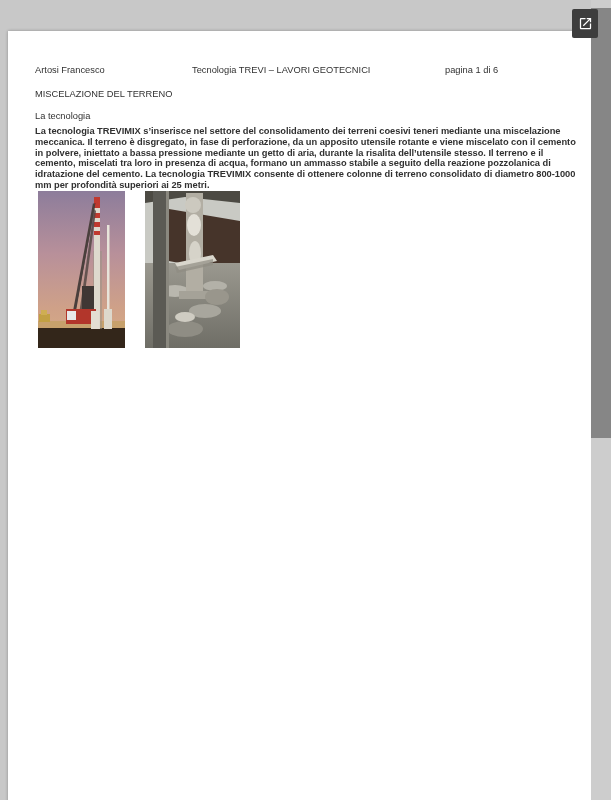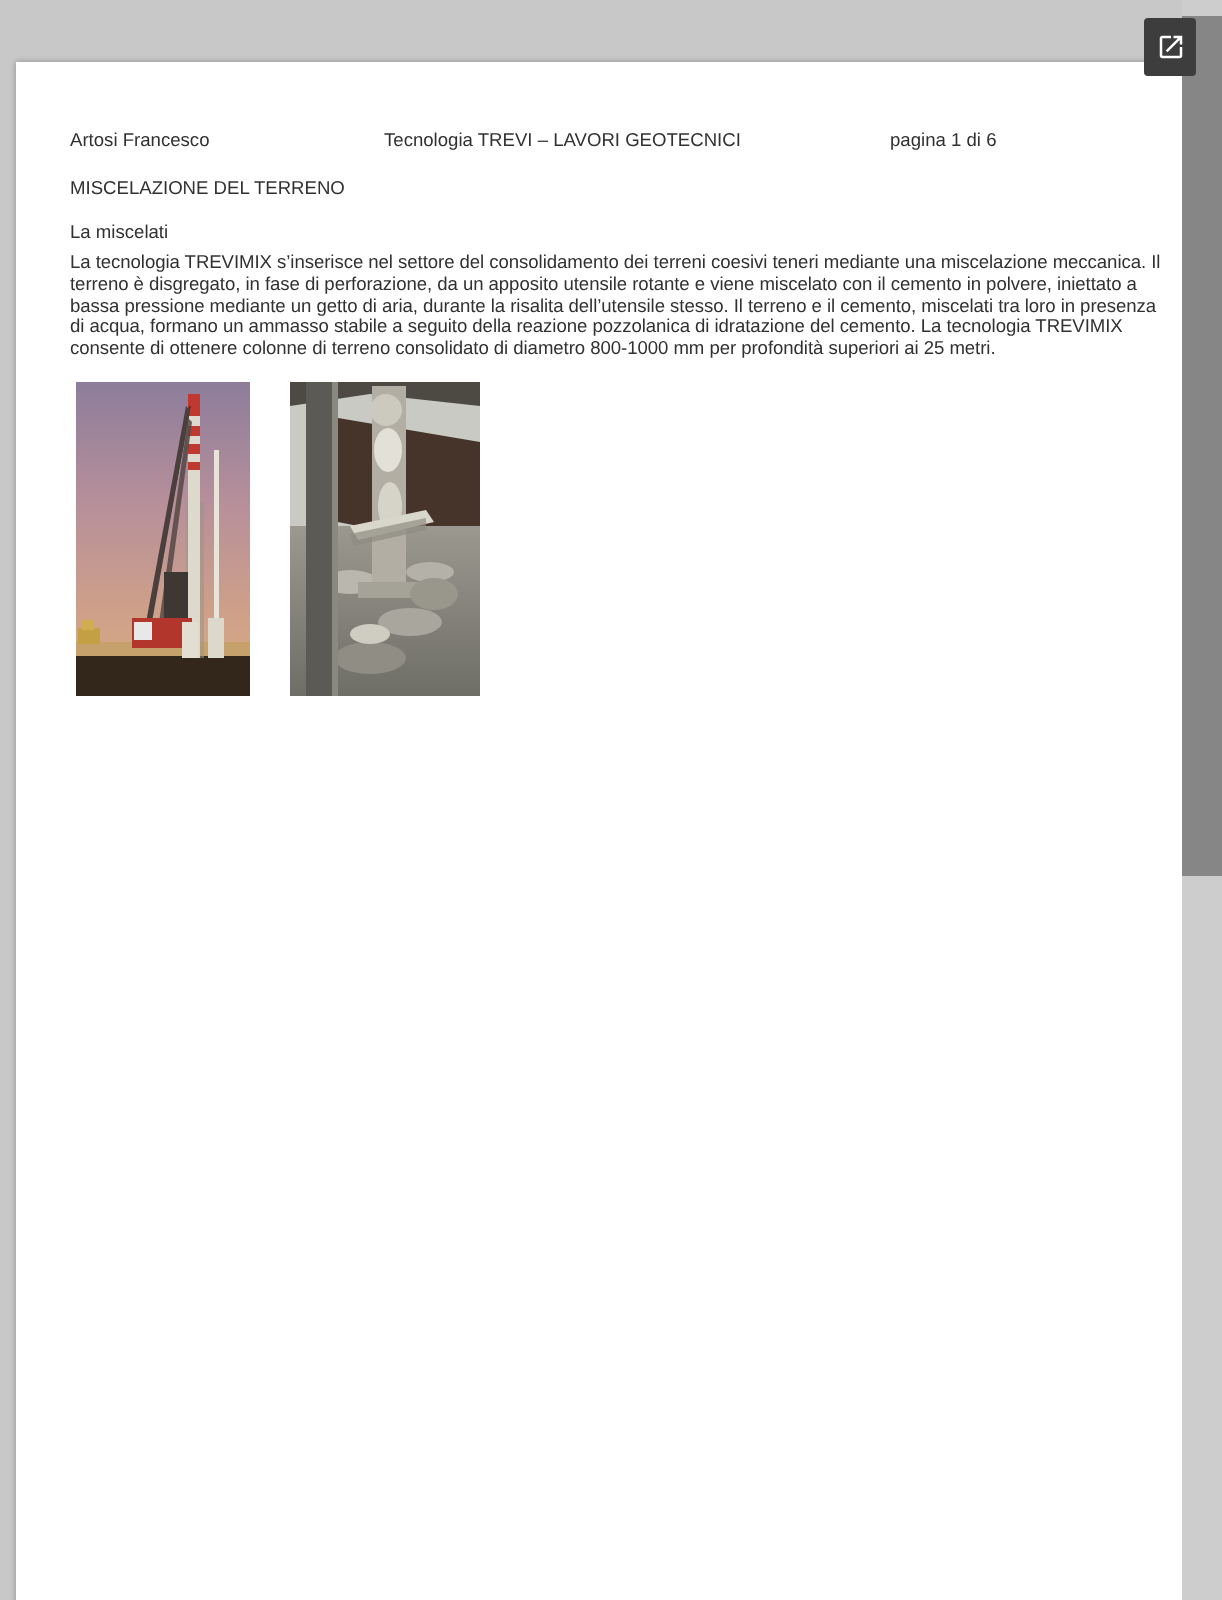--- a/index.html
+++ b/index.html
@@ -21,21 +21,21 @@
   }
   .doc-header{position:absolute;top:34px;left:27px;right:14px;height:13px;
     font-size:9.3px;color:#313131;white-space:nowrap;}
   .doc-header .author{position:absolute;left:0;}
   .doc-header .title{position:absolute;left:157px;text-align:center;}
   .doc-header .pageno{position:absolute;left:410px;}
   .heading{position:absolute;top:58px;left:27px;font-size:9.3px;color:#313131;text-align:center;}
   .subheading{position:absolute;top:80px;left:27px;font-size:9.3px;color:#313131;}
   .body-text{
     position:absolute;top:95px;left:27px;width:546px;margin:0;
-    font-size:9.3px;line-height:10.8px;letter-spacing:-0.03px;color:#313131;
+    font-size:9.3px;line-height:10.8px;letter-spacing:-0.03px;color:#313131;font-weight:bold;
   }
   .figures{position:absolute;top:160px;left:30px;display:flex;gap:20px;}
   .figure{overflow:hidden;}
   .fig1{width:87px;height:157px;}
   .fig2{width:95px;height:157px;}
   .figure svg{display:block;width:100%;height:100%;}
   
   .scrollbar{position:absolute;right:0;top:0;width:20px;height:800px;background:#cdcdcd;}
   .scrollbar-thumb{position:absolute;left:0;top:8px;width:20px;height:430px;background:#868686;}
   
@@ -54,21 +54,21 @@
 
   <div class="page">
 
     <div class="doc-header">
       <span class="author">Artosi Francesco</span>
       <span class="title">Tecnologia TREVI – LAVORI GEOTECNICI</span>
       <span class="pageno">pagina 1 di 6</span>
     </div>
 
     <div class="heading">MISCELAZIONE DEL TERRENO</div>
-    <div class="subheading">La miscelati</div>
+    <div class="subheading">La tecnologia</div>
     <p class="body-text">La tecnologia TREVIMIX s’inserisce nel settore del consolidamento dei terreni coesivi teneri mediante una miscelazione meccanica. Il terreno è disgregato, in fase di perforazione, da un apposito utensile rotante e viene miscelato con il cemento in polvere, iniettato a bassa pressione mediante un getto di aria, durante la risalita dell’utensile stesso. Il terreno e il cemento, miscelati tra loro in presenza di acqua, formano un ammasso stabile a seguito della reazione pozzolanica di idratazione del cemento. La tecnologia TREVIMIX consente di ottenere colonne di terreno consolidato di diametro 800-1000 mm per profondità superiori ai 25 metri.</p>
 
     <div class="figures">
 
       <div class="figure fig1">
         <svg viewBox="0 0 87 157" preserveAspectRatio="none">
           <defs>
             <linearGradient id="sky1" x1="0" y1="0" x2="0" y2="1">
               <stop offset="0" stop-color="#8d7d9b"></stop>
               <stop offset="0.4" stop-color="#b8909a"></stop>

